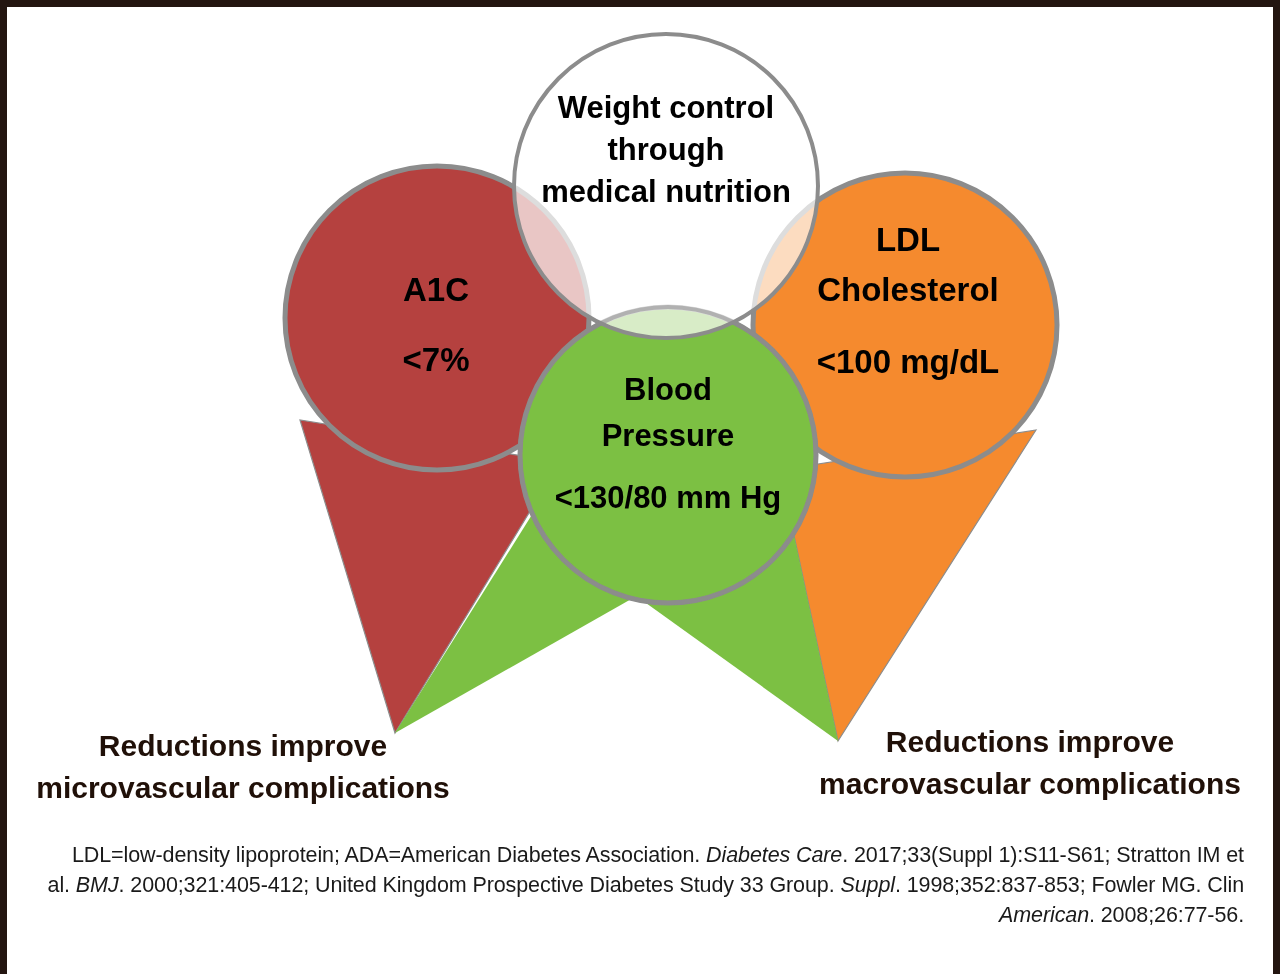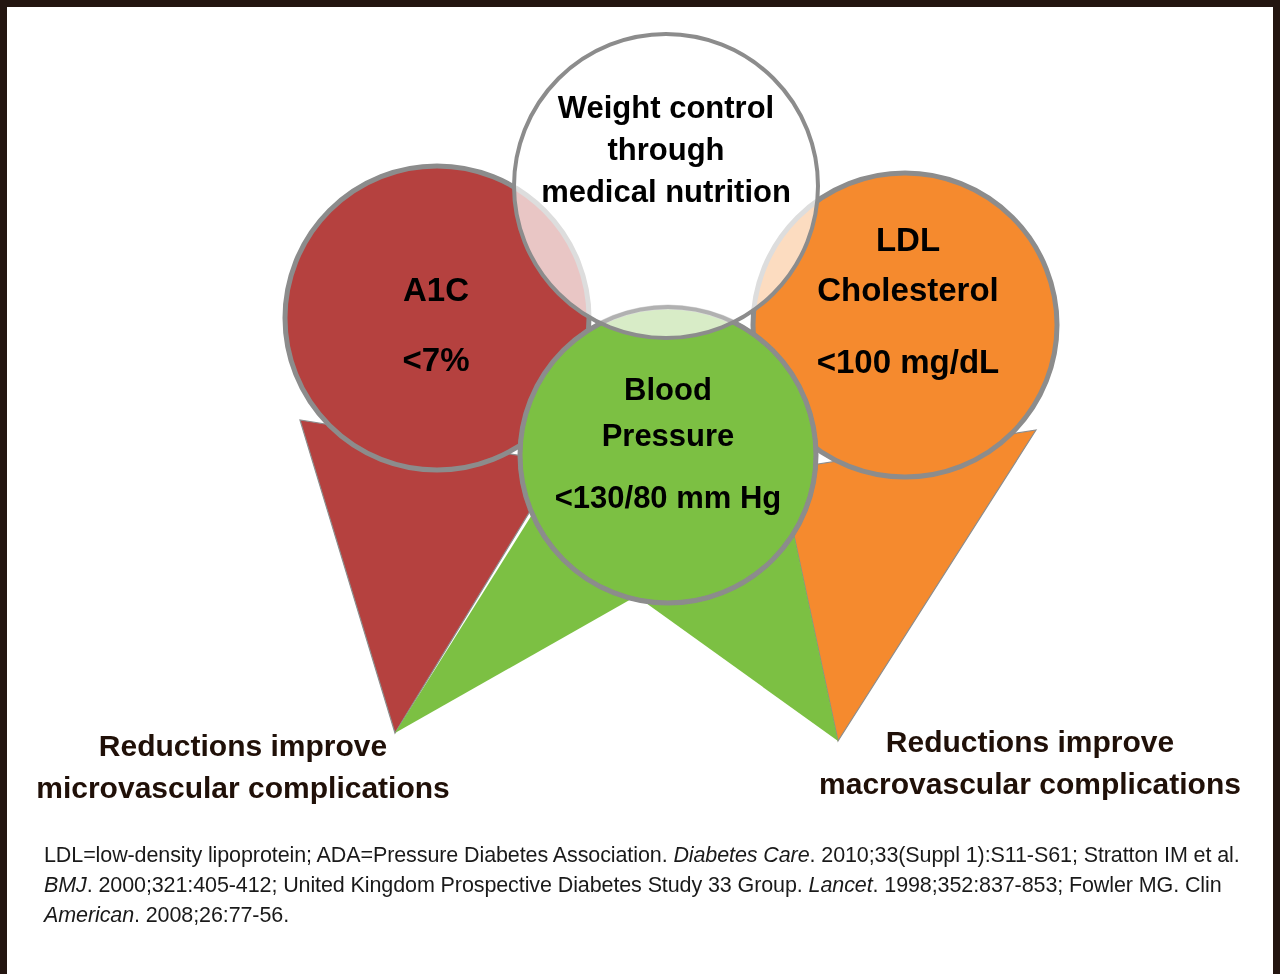--- a/index.html
+++ b/index.html
@@ -12,20 +12,21 @@
     height: 974px;
     font-family: "Liberation Sans", sans-serif;
     overflow: hidden;
   }
   #page {
     position: relative;
     width: 1280px;
     height: 974px;
     background: #ffffff;
     box-sizing: border-box;
+    text-align: right;
   }
   
   .frame-top, .frame-left, .frame-right {
     position: absolute;
     background: #231510;
   }
   .frame-top  { left: 0;   top: 0; width: 1280px; height: 7px; }
   .frame-left { left: 0;   top: 0; width: 7px;   height: 974px; }
   .frame-right{ right: 0;  top: 0; width: 7px;   height: 974px; }
 
@@ -125,16 +126,16 @@
 
       <text class="caption" x="243" y="756">Reductions improve</text>
       <text class="caption" x="243" y="798">microvascular complications</text>
 
       <text class="caption" x="1030" y="752">Reductions improve</text>
       <text class="caption" x="1030" y="794">macrovascular complications</text>
     </svg>
   </div>
 
   <div id="footnote">
-    <span>LDL=low-density lipoprotein; ADA=Pressure Diabetes Association. </span><i>Diabetes Care</i><span>. 2010;33(Suppl 1):S11-S61; </span><span>Stratton IM et al. </span><i>BMJ</i><span>. 2000;321:405-412; United Kingdom Prospective Diabetes Study 33 Group. </span><i>Lancet</i><span>. </span><span>1998;352:837-853; Fowler MG. Clin </span><i>American</i><span>. 2008;26:77-56.</span>
+    <span>LDL=low-density lipoprotein; ADA=American Diabetes Association. </span><i>Diabetes Care</i><span>. 2017;33(Suppl 1):S11-S61; </span><span>Stratton IM et al. </span><i>BMJ</i><span>. 2000;321:405-412; United Kingdom Prospective Diabetes Study 33 Group. </span><i>Suppl</i><span>. </span><span>1998;352:837-853; Fowler MG. Clin </span><i>American</i><span>. 2008;26:77-56.</span>
   </div>
 
 </div>
 
 </body></html>

